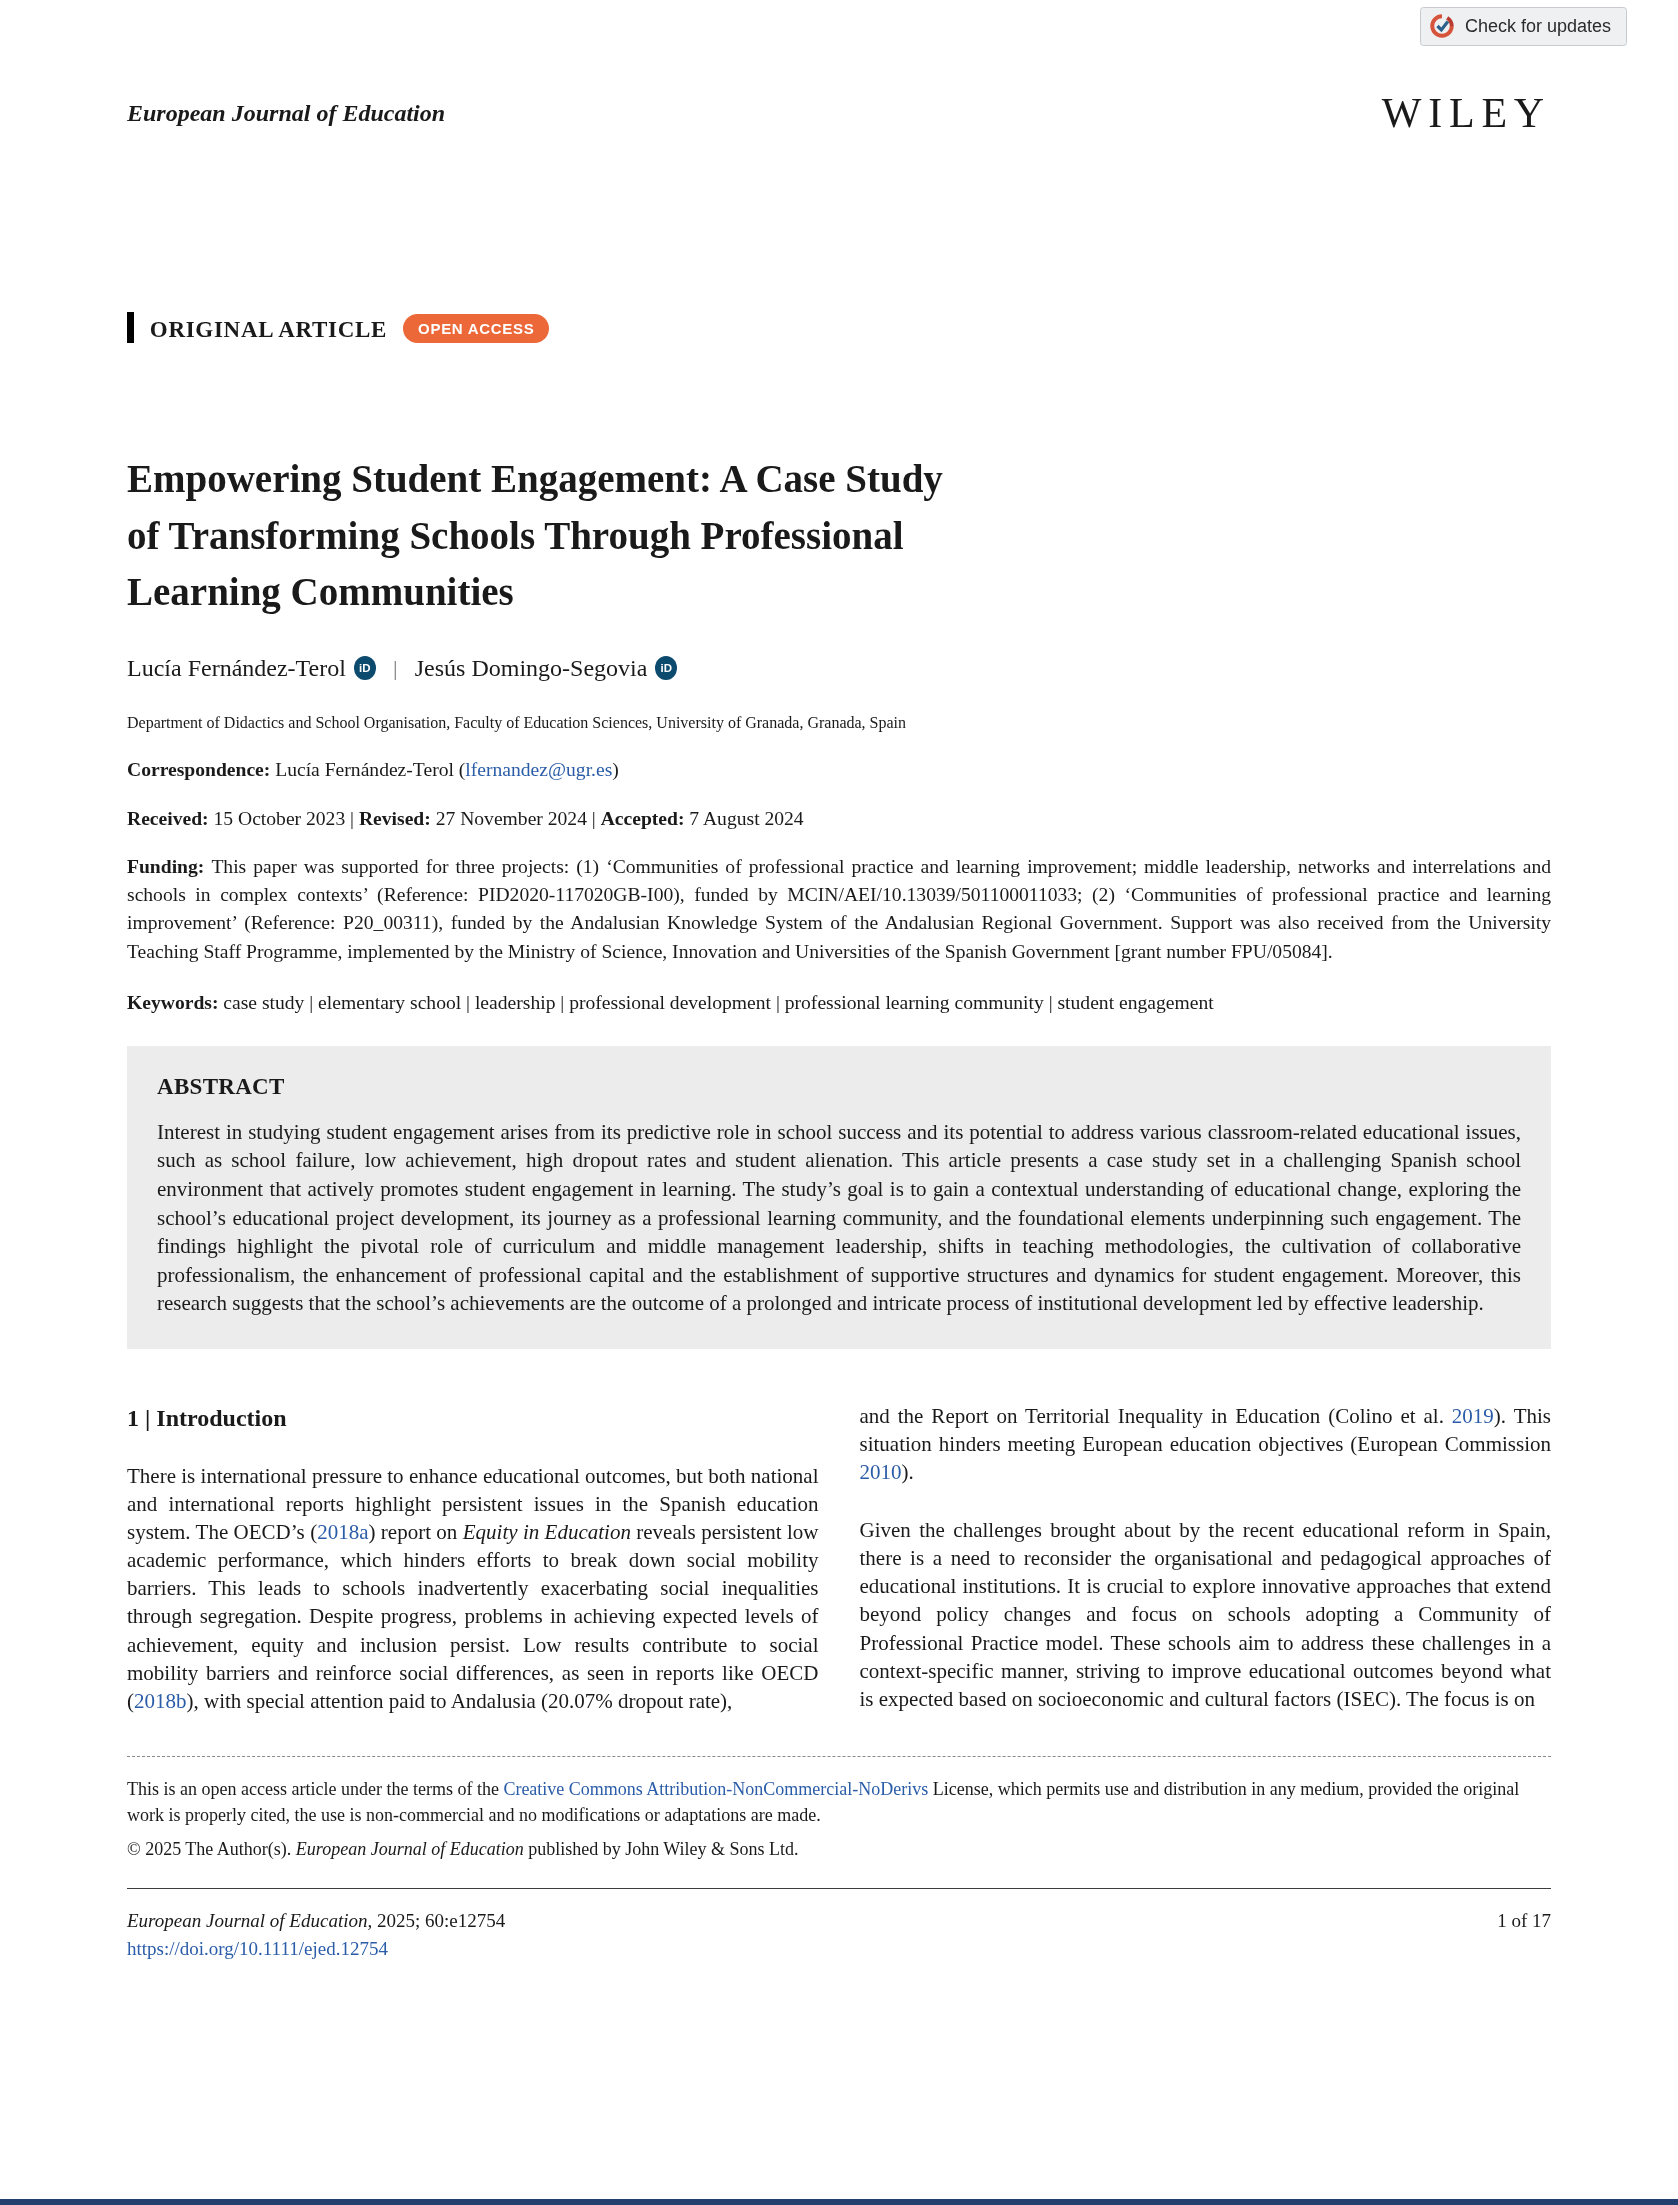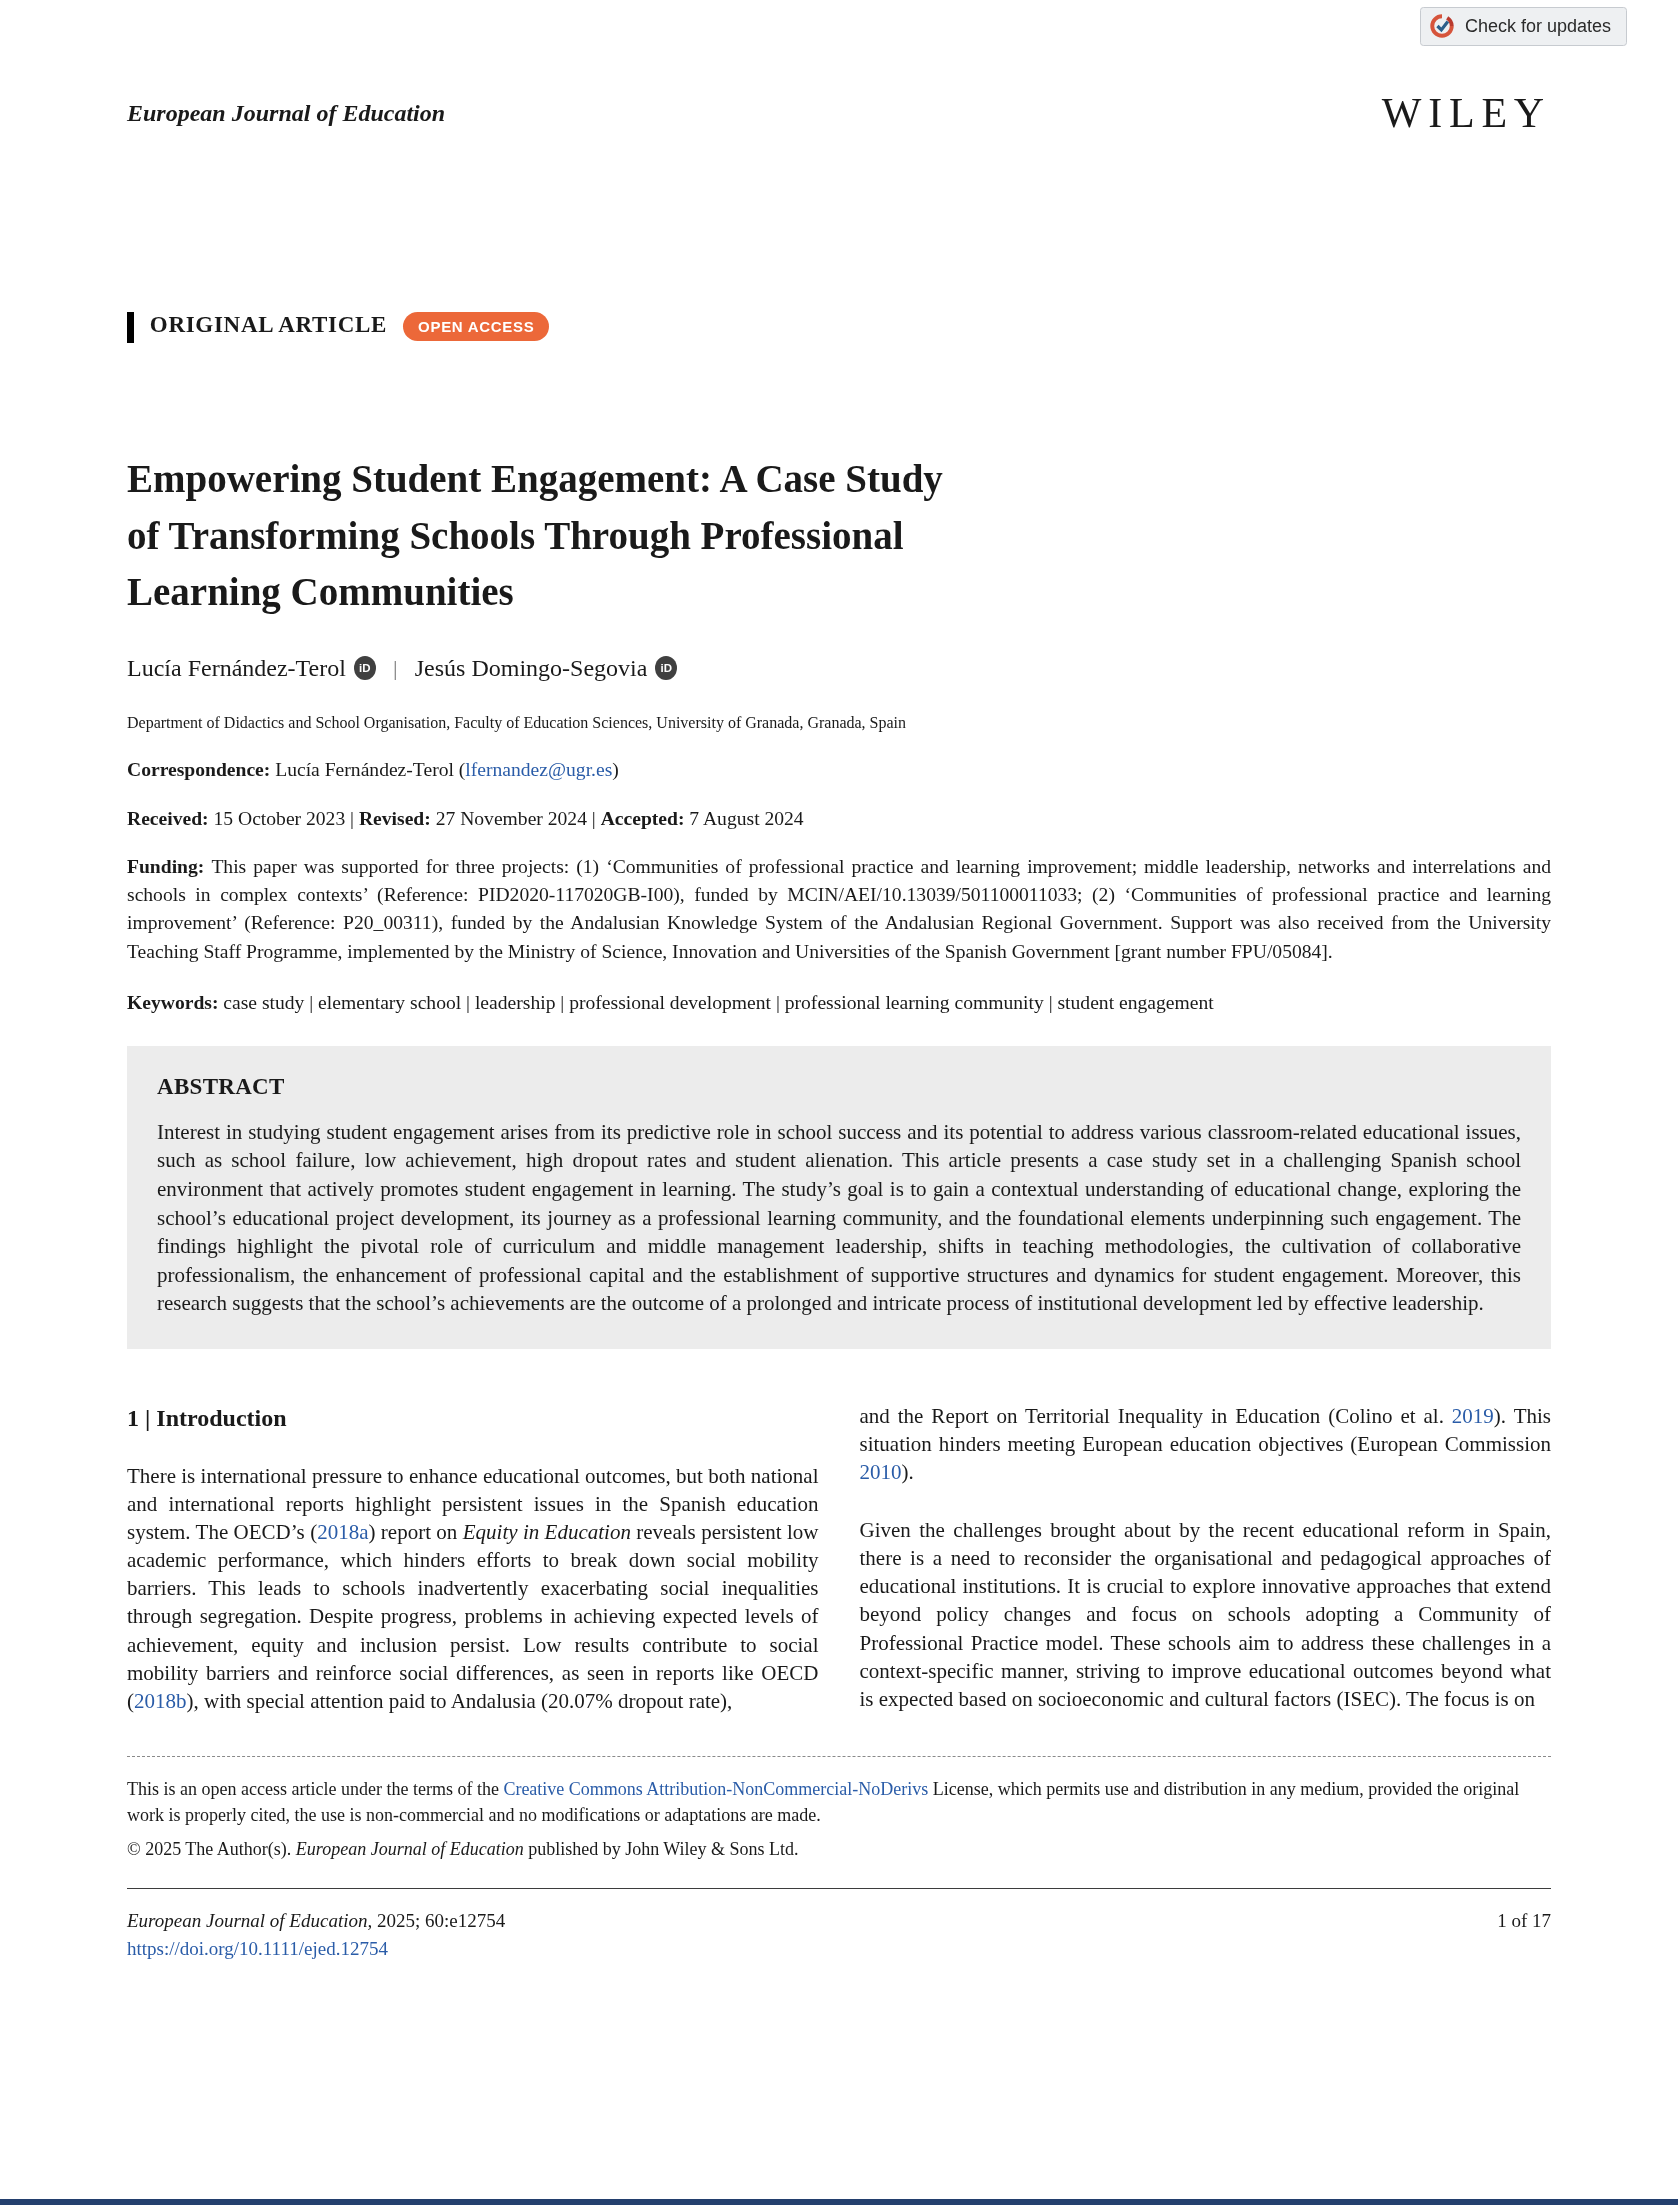--- a/index.html
+++ b/index.html
@@ -20,35 +20,35 @@
     font-family:"Liberation Sans","DejaVu Sans",sans-serif;
     font-size:18px; color:#2b2b2b; cursor:pointer;
   }
 
   
   .top-row { display:flex; justify-content:space-between; align-items:center; padding-top:89px; }
   .journal-name { font-size:24px; font-weight:bold; font-style:italic; }
   .wiley-logo { font-size:42px; font-weight:400; letter-spacing:6.8px; }
 
   
-  .article-type-row { margin-top:175px; display:flex; align-items:flex-start; gap:16px; }
+  .article-type-row { margin-top:175px; display:flex; align-items:flex-end; gap:16px; }
   .type-bar { width:6.8px; height:31px; background:#000; }
   .article-type { font-size:23px; font-weight:bold; letter-spacing:0.7px; }
   .oa-badge {
     background:#ec6839; color:#fff;
     font-family:"Liberation Sans","DejaVu Sans",sans-serif;
     font-size:15px; font-weight:bold; letter-spacing:0.7px;
     padding:6px 15px; border-radius:16px;
   }
 
   
   .article-title { margin-top:108px; font-size:39px; font-weight:bold; line-height:1.45; }
   .authors { margin-top:34px; font-size:24px; display:flex; align-items:center; }
   .orcid {
-    width:21.7px; height:24px; border-radius:50%; background:#404040; color:#fff;
+    width:21.7px; height:24px; border-radius:50%; background:#0c4a6e; color:#fff;
     font-family:"Liberation Sans","DejaVu Sans",sans-serif; font-size:11.5px; font-weight:bold;
     display:inline-flex; align-items:center; justify-content:center; margin-left:8px; cursor:pointer;
   }
   .author-sep { color:#6d6d6d; margin:0 17.6px; font-size:20px; }
   .affiliation { margin-top:32px; font-size:16px; }
   .meta-line { margin-top:27px; font-size:19.6px; white-space:pre-wrap; }
   .funding { margin-top:23px; font-size:19.6px; line-height:1.45; text-align:justify; }
   .keywords { margin-top:26px; font-size:19.6px; }
 
   .b { font-weight:bold; }

